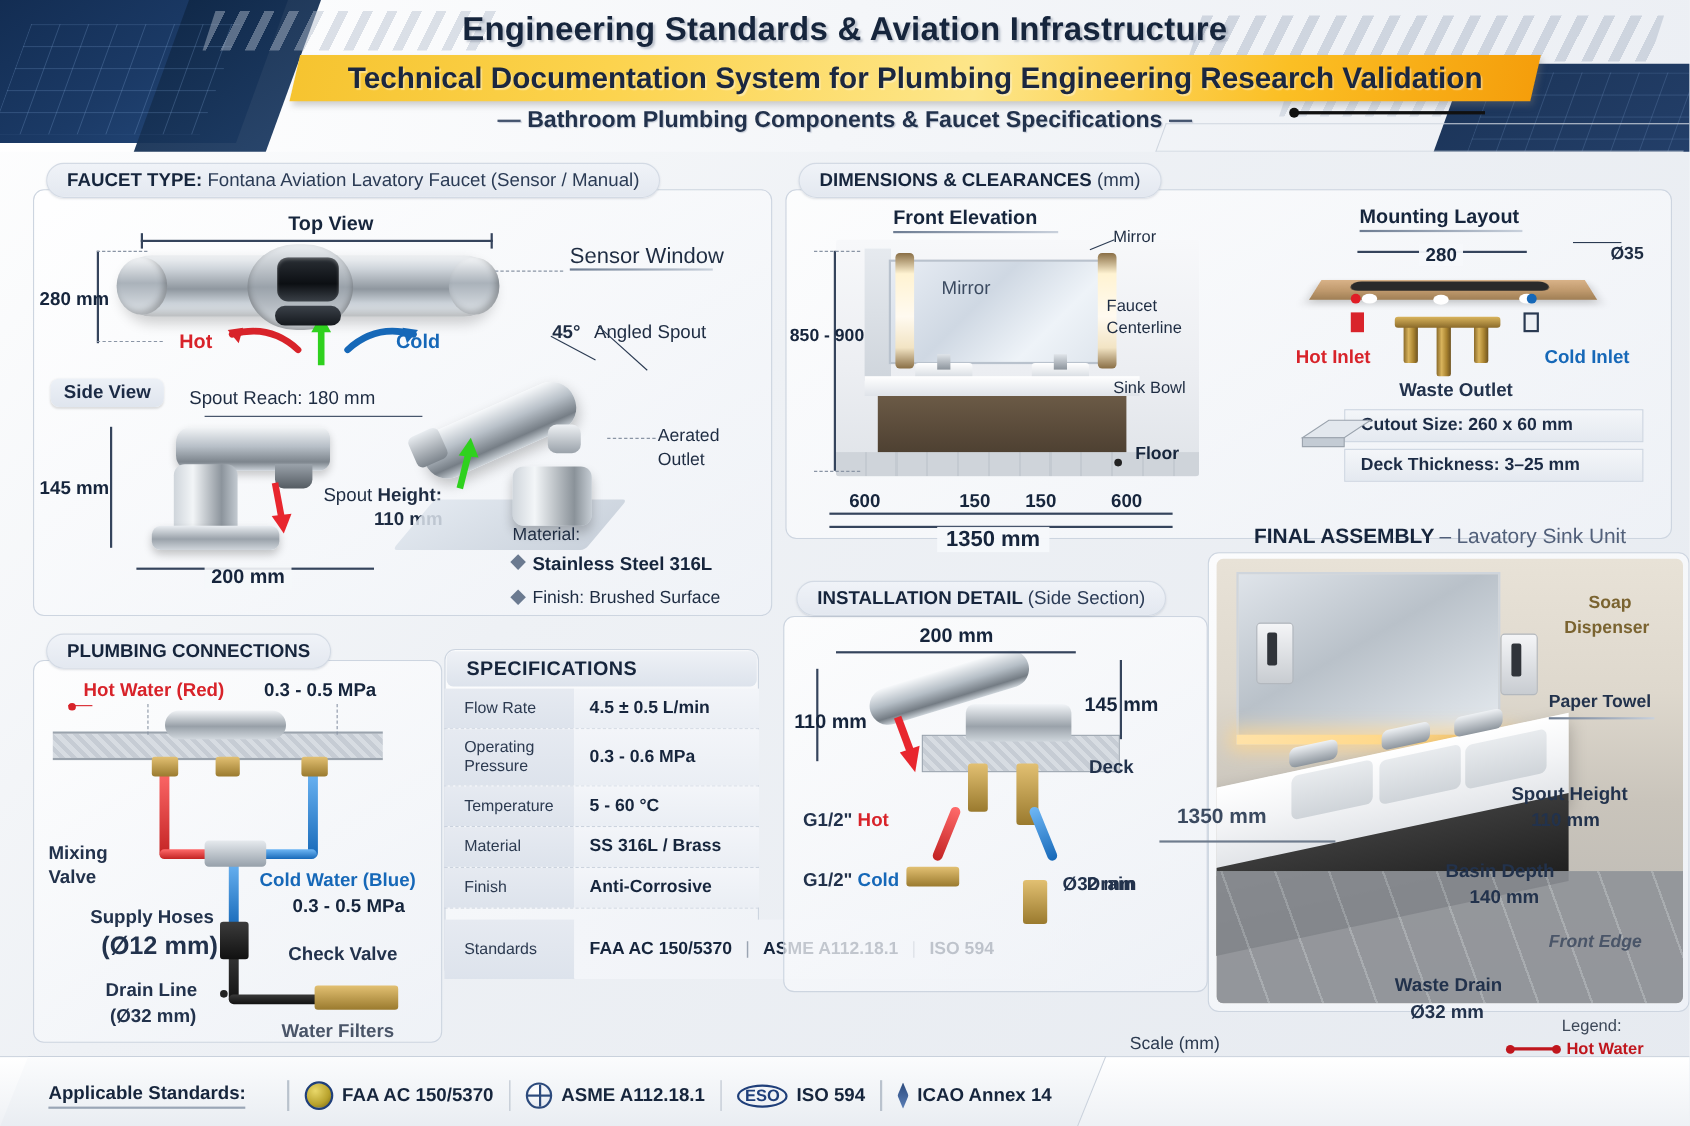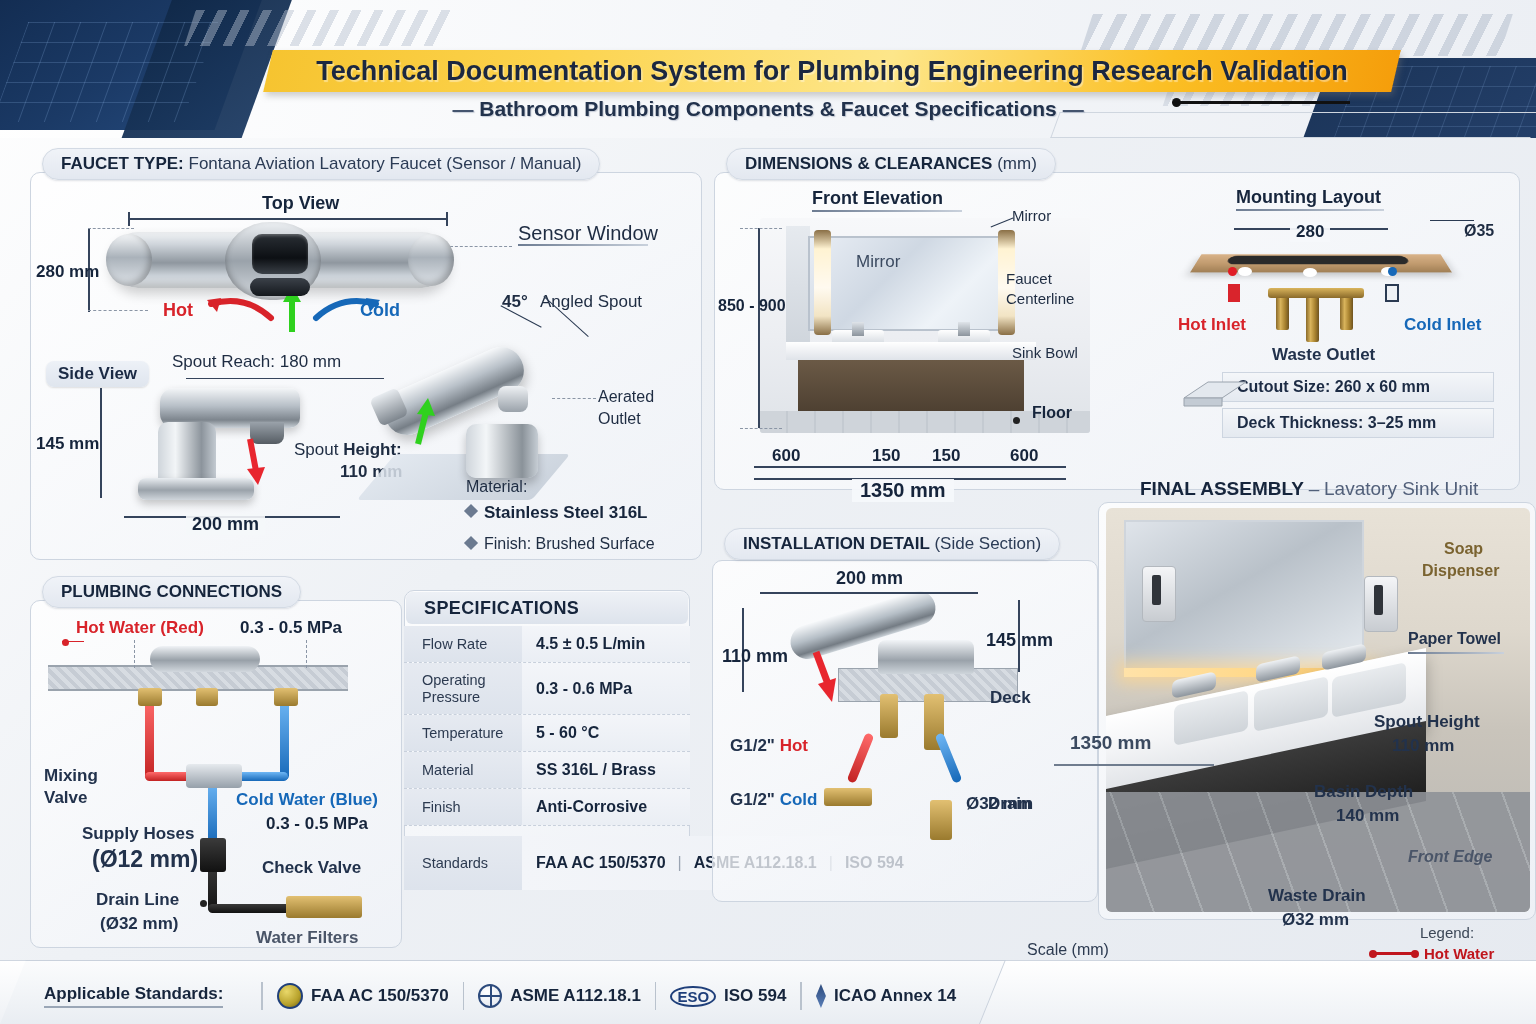--- a/index.html
+++ b/index.html
@@ -533,20 +533,21 @@
     <div class="hdr-dark-left2"></div>
     <div class="hdr-grid-left"></div>
     <div class="hdr-stripes2"></div>
     <div class="hdr-stripes"></div>
     <div class="hdr-stripes3"></div>
     <div class="hdr-dark-right"></div>
     <div class="hdr-grid-right"></div>
     <div class="hdr-outline"></div>
     <div class="hdr-thinline"></div>
 
+    <div class="hdr-title">Engineering Standards &amp; Aviation Infrastructure</div>
     <div class="hdr-banner"></div>
     <div class="hdr-banner-text">Technical Documentation System for Plumbing Engineering Research Validation</div>
     <div class="hdr-sub">
       <span class="dash">—</span>
       <span>Bathroom Plumbing Components &amp; Faucet Specifications</span>
       <span class="dash">—</span>
     </div>
   </div>
 
   <div class="panel" id="faucet-panel"></div>
@@ -584,21 +585,21 @@
   </svg>
   <svg style="position:absolute; left:280px; top:286px; width:24px; height:48px;">
     <line x1="12" y1="46" x2="12" y2="12" stroke="#2fd11e" stroke-width="6"></line>
     <polygon points="12,0 3,16 21,16" fill="#2fd11e"></polygon>
   </svg>
 
   <div class="dashline" style="left:450px; top:246px; width:62px;"></div>
   <div class="lbl" style="left:518px; top:222px; font-size:20px; color:#1e2c42;">Sensor Window</div>
   <div class="underline-acc" style="left:518px; top:244px; width:130px;"></div>
 
-  <div class="chip" style="left:46px; top:344px;margin-top:17px;">Side View</div>
+  <div class="chip" style="left:46px; top:344px;">Side View</div>
   <div class="fx-sideview">
     <div class="fx-s-arm"></div>
     <div class="fx-s-col"></div>
     <div class="fx-s-spout"></div>
     <div class="fx-s-base"></div>
   </div>
   <div class="dimline" style="left:100px; top:388px; width:1.6px; height:110px; background:#35445c;"></div>
   <div class="lbl b" style="left:36px; top:434px; font-size:17px; color:#16253c;">145 mm</div>
   <div class="dimline" style="left:124px; top:516px; width:216px; height:1.6px; background:#35445c;"></div>
   <div class="lbl b" style="left:186px; top:514px; font-size:18px; color:#16253c; background:rgba(245,247,250,.9); padding:0 6px;">200 mm</div>

